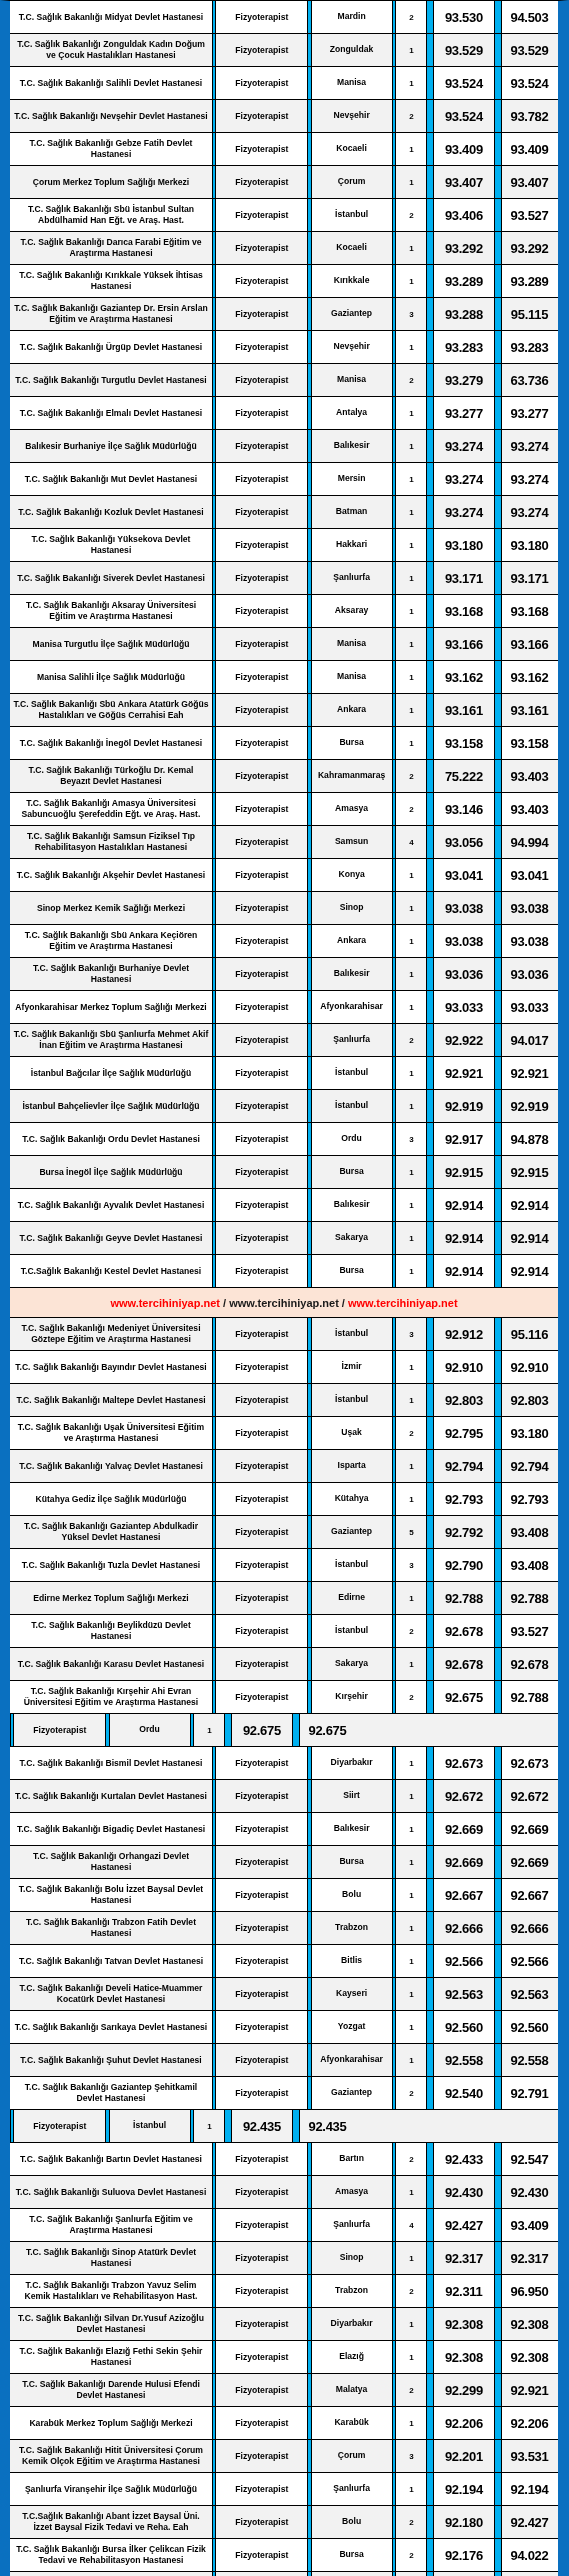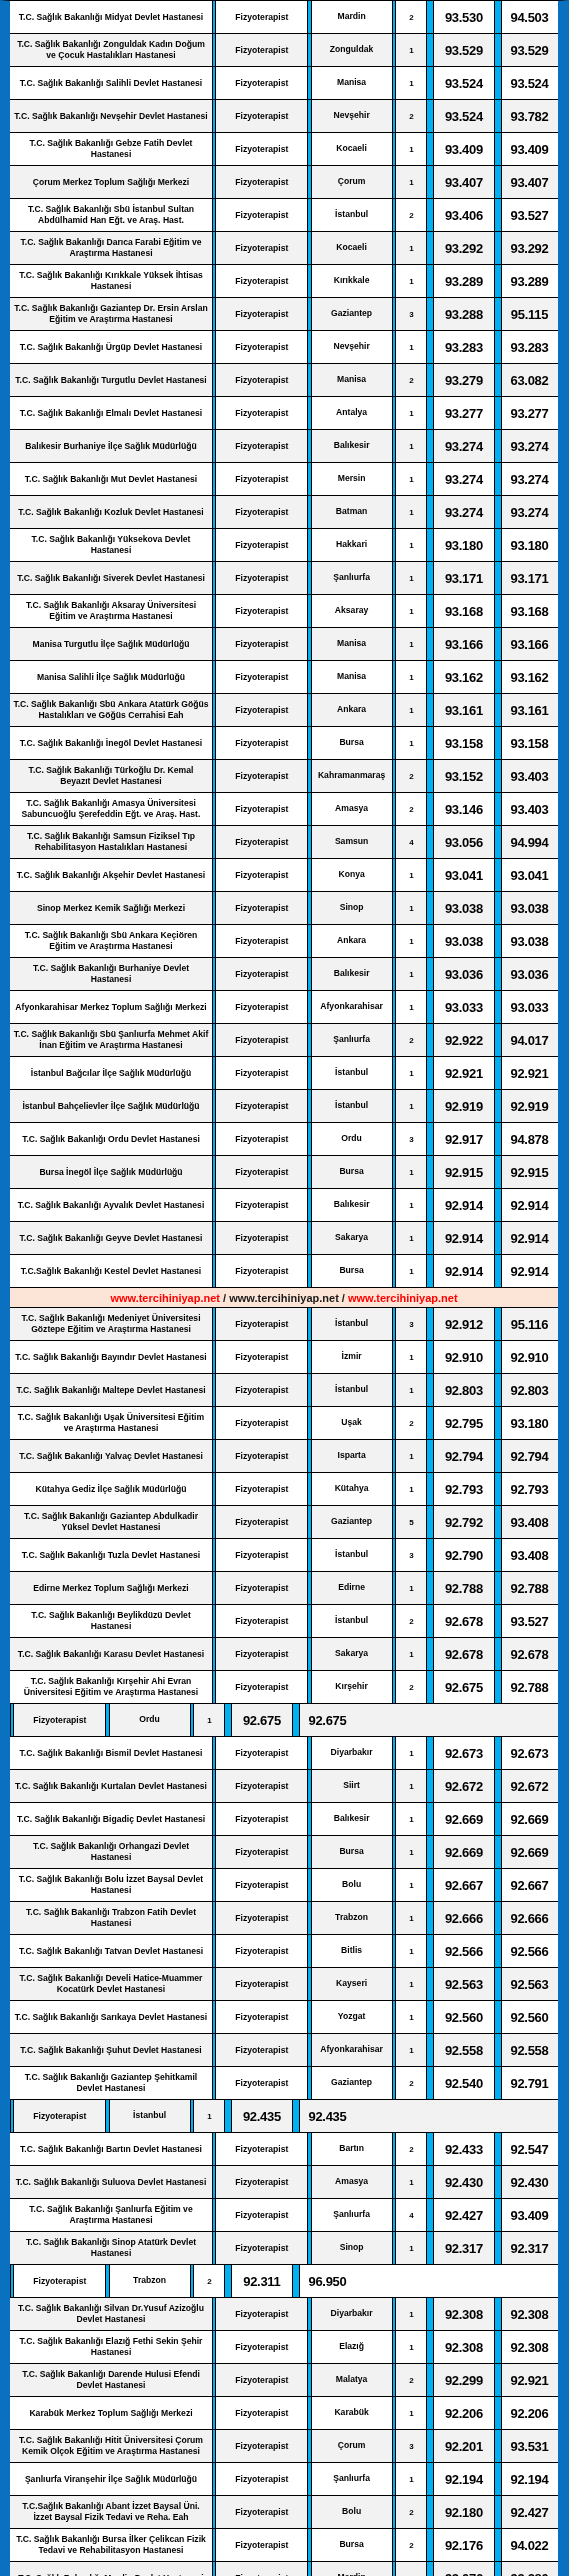--- a/index.html
+++ b/index.html
@@ -28,21 +28,21 @@
   .sep-c{width:4.9px;}
   .sep-d{width:7.4px;}
   .sep-e{width:8.6px;}
   .c-pos{width:91px;font-size:8.6px;}
   .c-city{width:80px;font-size:8.6px;padding:0 1.2px;line-height:1.1;}
   .c-count{width:30px;font-size:8px;}
   .c-s1{width:60px;font-size:13px;letter-spacing:-0.3px;}
   .c-s2{width:54px;font-size:13px;letter-spacing:-0.3px;}
   .row-banner{
     display:flex;align-items:center;justify-content:center;
-    height:20px;box-sizing:border-box;background:var(--banner-bg);
+    height:30px;box-sizing:border-box;background:var(--banner-bg);
     border-bottom:1.2px solid #000;font-size:11px;white-space:pre;
   }
 </style>
 </head>
 <body>
 
 <div class="table">
     <div class="row odd">
       <div class="cell c-name">T.C. Sağlık Bakanlığı Midyat Devlet Hastanesi</div>
       <div class="sep sep-a"></div>
@@ -190,21 +190,21 @@
       <div class="cell c-name">T.C. Sağlık Bakanlığı Turgutlu Devlet Hastanesi</div>
       <div class="sep sep-a"></div>
       <div class="cell c-pos">Fizyoterapist</div>
       <div class="sep sep-b"></div>
       <div class="cell c-city">Manisa</div>
       <div class="sep sep-c"></div>
       <div class="cell c-count">2</div>
       <div class="sep sep-d"></div>
       <div class="cell c-s1">93.279</div>
       <div class="sep sep-e"></div>
-      <div class="cell c-s2">63.082</div>
+      <div class="cell c-s2">63.736</div>
     </div>
     <div class="row odd">
       <div class="cell c-name">T.C. Sağlık Bakanlığı Elmalı Devlet Hastanesi</div>
       <div class="sep sep-a"></div>
       <div class="cell c-pos">Fizyoterapist</div>
       <div class="sep sep-b"></div>
       <div class="cell c-city">Antalya</div>
       <div class="sep sep-c"></div>
       <div class="cell c-count">1</div>
       <div class="sep sep-d"></div>
@@ -344,21 +344,21 @@
     </div>
     <div class="row even">
       <div class="cell c-name">T.C. Sağlık Bakanlığı Türkoğlu Dr. Kemal Beyazıt Devlet Hastanesi</div>
       <div class="sep sep-a"></div>
       <div class="cell c-pos">Fizyoterapist</div>
       <div class="sep sep-b"></div>
       <div class="cell c-city">Kahramanmaraş</div>
       <div class="sep sep-c"></div>
       <div class="cell c-count">2</div>
       <div class="sep sep-d"></div>
-      <div class="cell c-s1">93.152</div>
+      <div class="cell c-s1">75.222</div>
       <div class="sep sep-e"></div>
       <div class="cell c-s2">93.403</div>
     </div>
     <div class="row odd">
       <div class="cell c-name">T.C. Sağlık Bakanlığı Amasya Üniversitesi Sabuncuoğlu Şerefeddin Eğt. ve Araş. Hast.</div>
       <div class="sep sep-a"></div>
       <div class="cell c-pos">Fizyoterapist</div>
       <div class="sep sep-b"></div>
       <div class="cell c-city">Amasya</div>
       <div class="sep sep-c"></div>
@@ -920,20 +920,21 @@
       <div class="sep sep-b"></div>
       <div class="cell c-city">Sinop</div>
       <div class="sep sep-c"></div>
       <div class="cell c-count">1</div>
       <div class="sep sep-d"></div>
       <div class="cell c-s1">92.317</div>
       <div class="sep sep-e"></div>
       <div class="cell c-s2">92.317</div>
     </div>
     <div class="row odd">
+      <div class="cell c-name">T.C. Sağlık Bakanlığı Trabzon Yavuz Selim Kemik Hastalıkları ve Rehabilitasyon Hast.</div>
       <div class="sep sep-a"></div>
       <div class="cell c-pos">Fizyoterapist</div>
       <div class="sep sep-b"></div>
       <div class="cell c-city">Trabzon</div>
       <div class="sep sep-c"></div>
       <div class="cell c-count">2</div>
       <div class="sep sep-d"></div>
       <div class="cell c-s1">92.311</div>
       <div class="sep sep-e"></div>
       <div class="cell c-s2">96.950</div>

